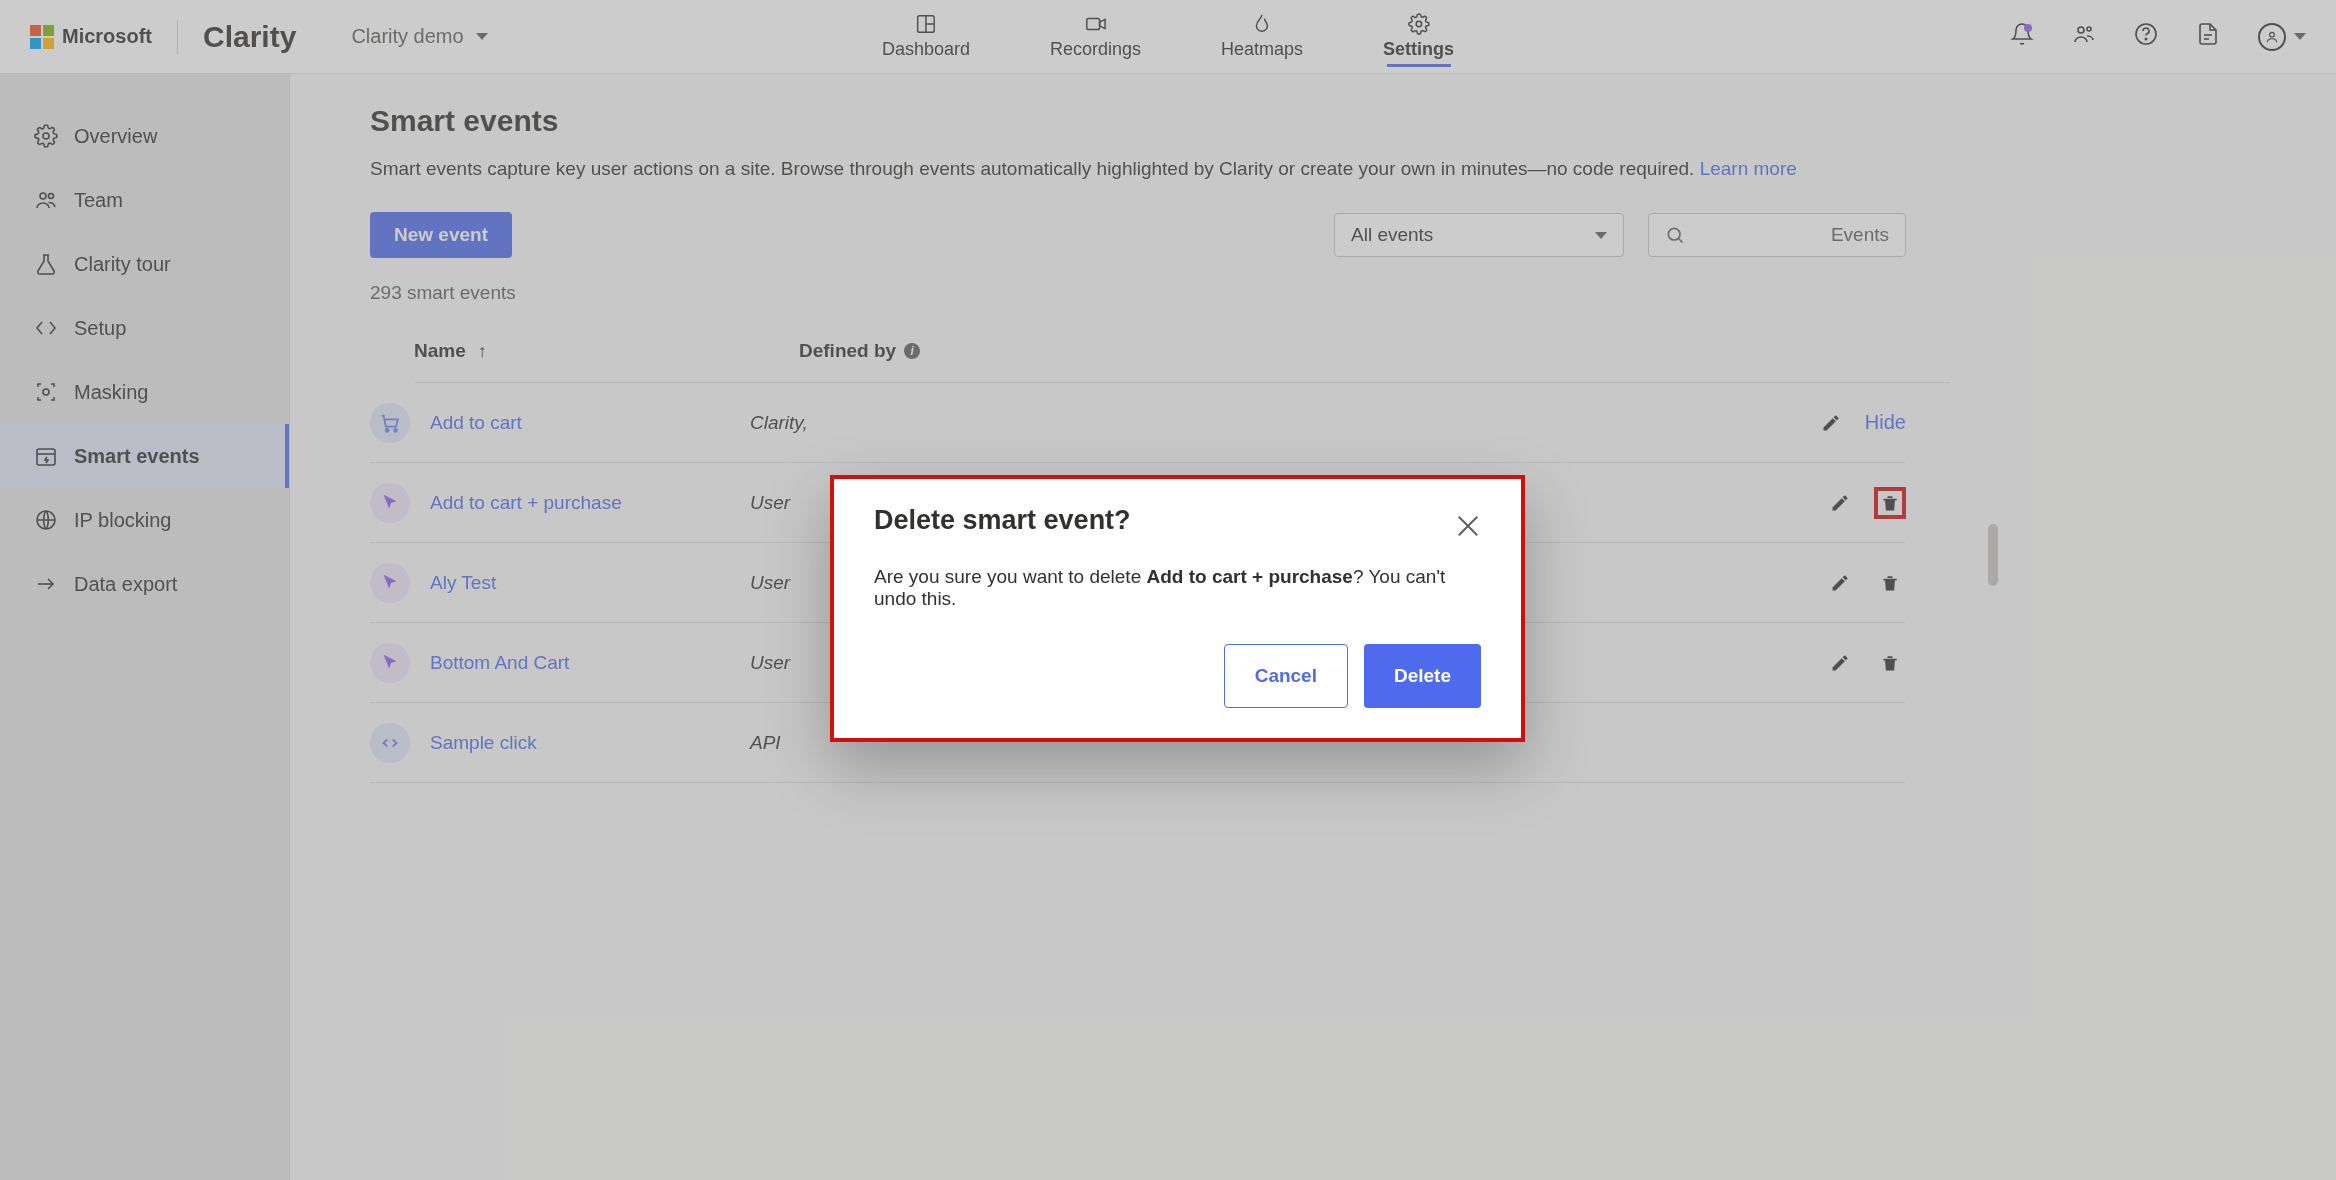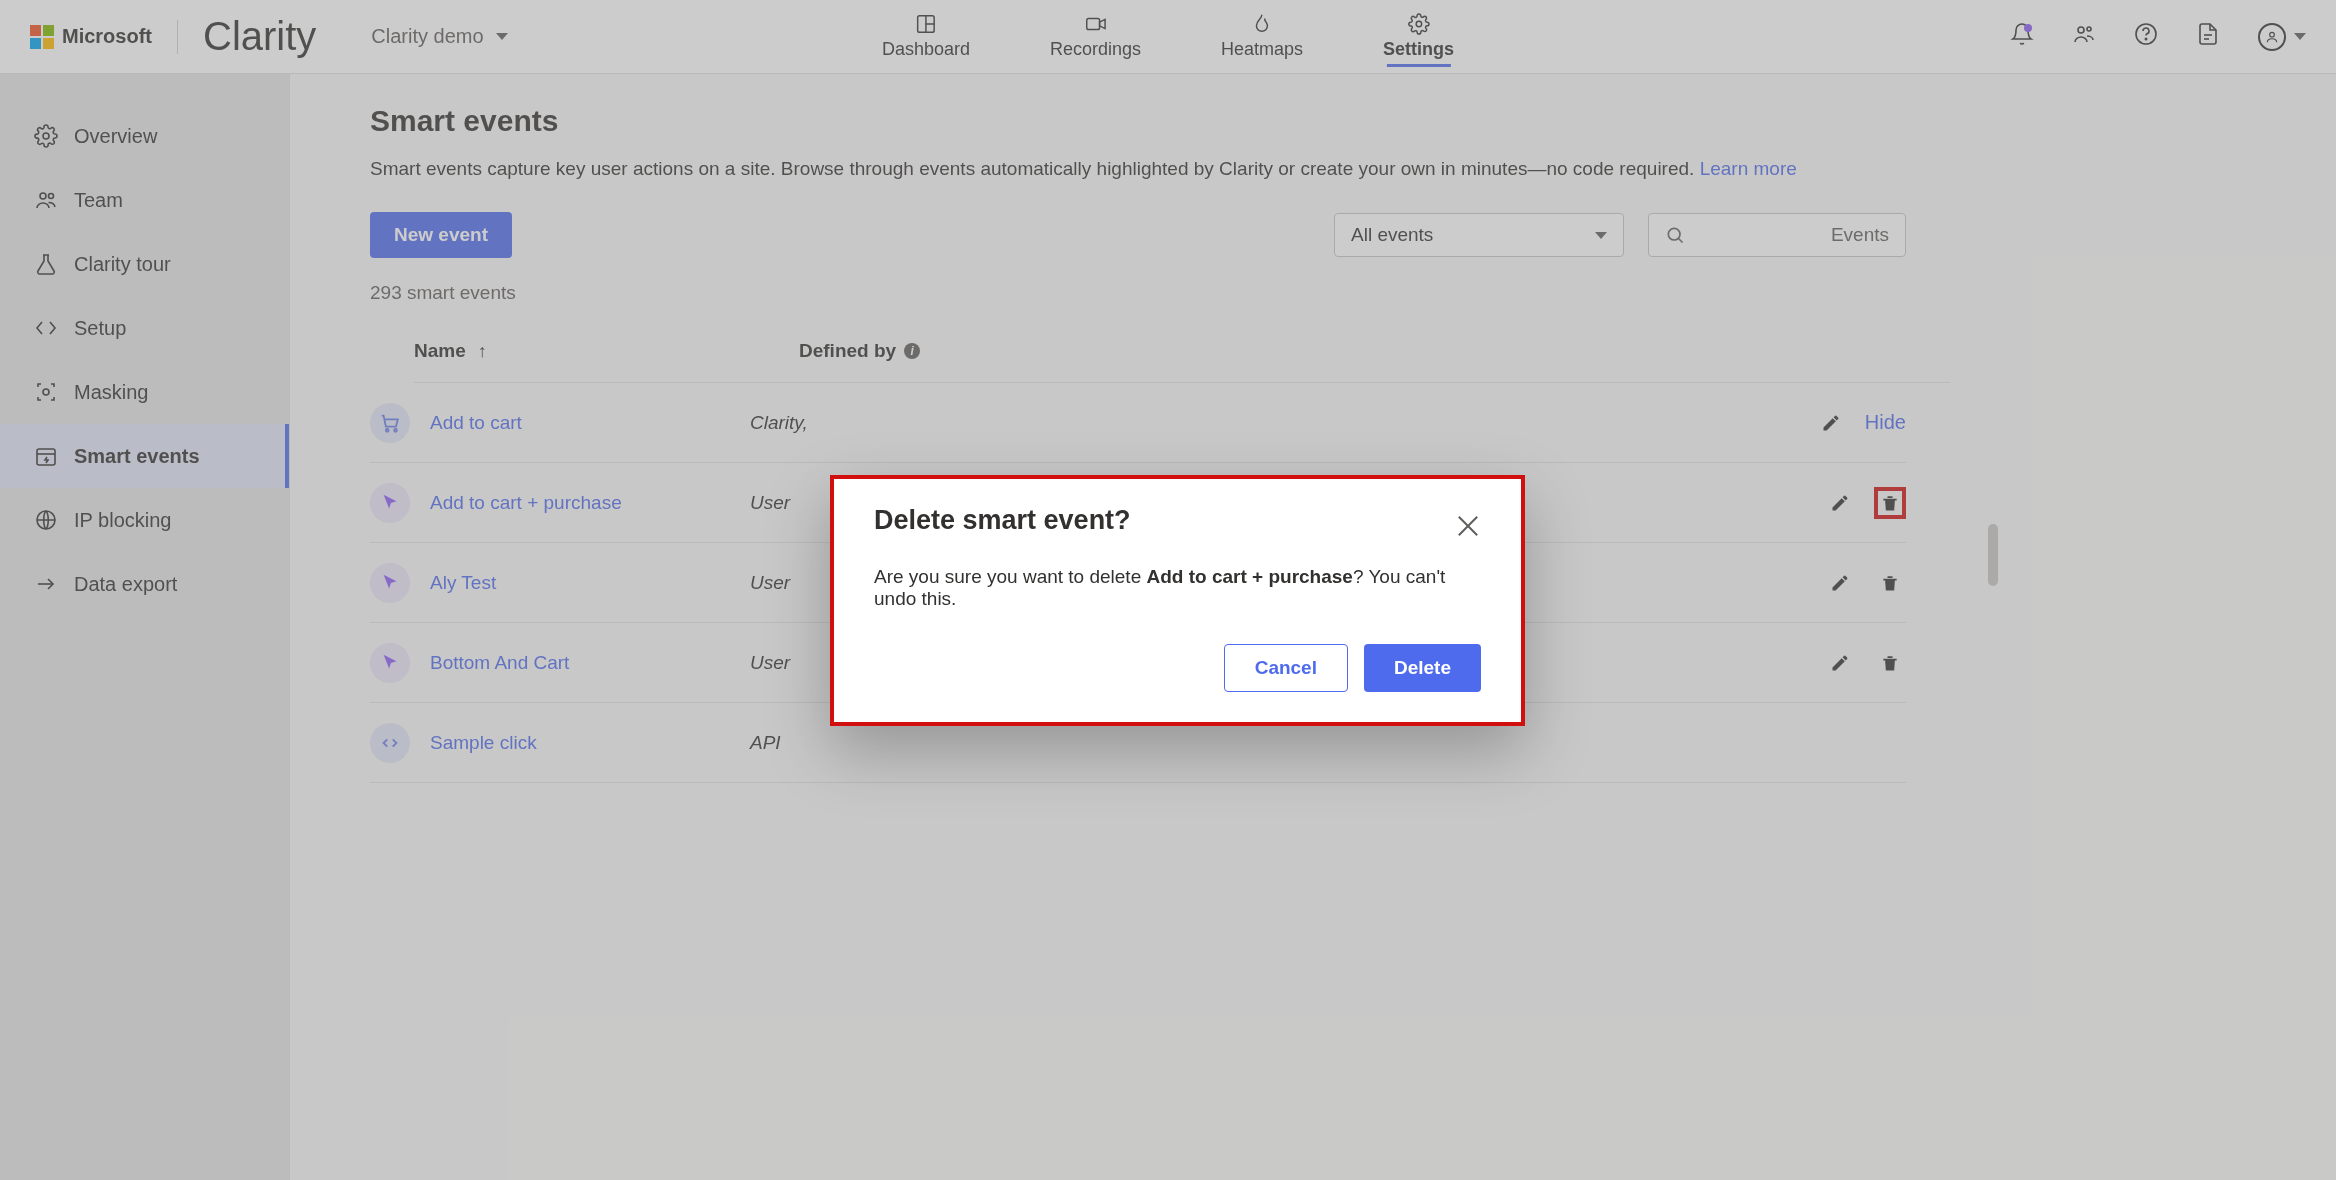--- a/index.html
+++ b/index.html
@@ -17,21 +17,21 @@
   
   
   .header{height:74px;border-bottom:1px solid var(--border);display:flex;align-items:center;padding:0 30px;background:#fff;position:relative;}
   .ms-logo{display:flex;align-items:center;gap:8px;font-weight:600;color:var(--brand);}
   .ms-squares{width:24px;height:24px;display:grid;grid-template-columns:1fr 1fr;grid-template-rows:1fr 1fr;gap:2px;}
   .ms-squares span:nth-child(1){background:#f25022;}
   .ms-squares span:nth-child(2){background:#7fba00;}
   .ms-squares span:nth-child(3){background:#00a4ef;}
   .ms-squares span:nth-child(4){background:#ffb900;}
   .divider{width:1px;height:34px;background:#d1d1d1;margin:0 25px;}
-  .clarity-title{font-size:40px;font-weight:400;color:var(--brand);}
+  .clarity-title{font-size:30px;font-weight:700;color:var(--brand);}
   .project-select{margin-left:55px;display:flex;align-items:center;gap:12px;color:var(--text-muted);font-size:20px;}
   .chev-down{width:0;height:0;border-left:6px solid transparent;border-right:6px solid transparent;border-top:7px solid var(--text-muted);}
   
   .top-tabs{position:absolute;left:50%;transform:translateX(-50%);display:flex;gap:80px;height:100%;}
   .top-tab{display:flex;flex-direction:column;align-items:center;justify-content:center;gap:4px;color:var(--text);font-size:18px;position:relative;}
   .top-tab.active{color:var(--text);font-weight:600;}
   .top-tab.active::after{content:"";position:absolute;bottom:6px;left:0;right:0;margin:auto;width:64px;height:3px;background:var(--accent);}
   .top-tab-icon{width:22px;height:22px;stroke:var(--text);fill:none;stroke-width:1.6;}
   
   .header-right{margin-left:auto;display:flex;align-items:center;gap:38px;}
@@ -88,21 +88,21 @@
   .overlay{position:absolute;inset:0;background:rgba(128,128,128,0.4);}
   .modal{position:absolute;left:830px;top:475px;width:695px;background:#fff;border:4px solid var(--highlight);padding:26px 40px 30px 40px;box-shadow:0 25px 60px rgba(0,0,0,0.25);}
   .modal-title{font-size:27px;font-weight:600;margin:0 0 30px 0;}
   .modal-close{position:absolute;top:34px;right:40px;width:26px;height:26px;}
   .modal-close::before,.modal-close::after{content:"";position:absolute;left:12px;top:0;width:2px;height:26px;background:var(--text-muted);}
   .modal-close::before{transform:rotate(45deg);}
   .modal-close::after{transform:rotate(-45deg);}
   .modal-body{font-size:19px;margin-bottom:34px;}
   .modal-body b{font-weight:700;}
   .modal-footer{display:flex;justify-content:flex-end;gap:16px;}
-  .btn-cancel{border:1px solid var(--accent);background:#fff;color:var(--accent);border-radius:4px;padding:12px 30px;font-size:19px;font-weight:600;}
+  .btn-cancel{border:1px solid var(--accent);background:#fff;color:var(--accent);border-radius:4px;padding:20px 30px;font-size:19px;font-weight:600;}
   .btn-delete{border:none;background:var(--accent);color:#fff;border-radius:4px;padding:10px 30px;font-size:19px;font-weight:600;}
 </style>
 </head>
 <body>
 
 <div class="header">
   <div class="ms-logo">
     <div class="ms-squares">
         <span></span>
         <span></span>

